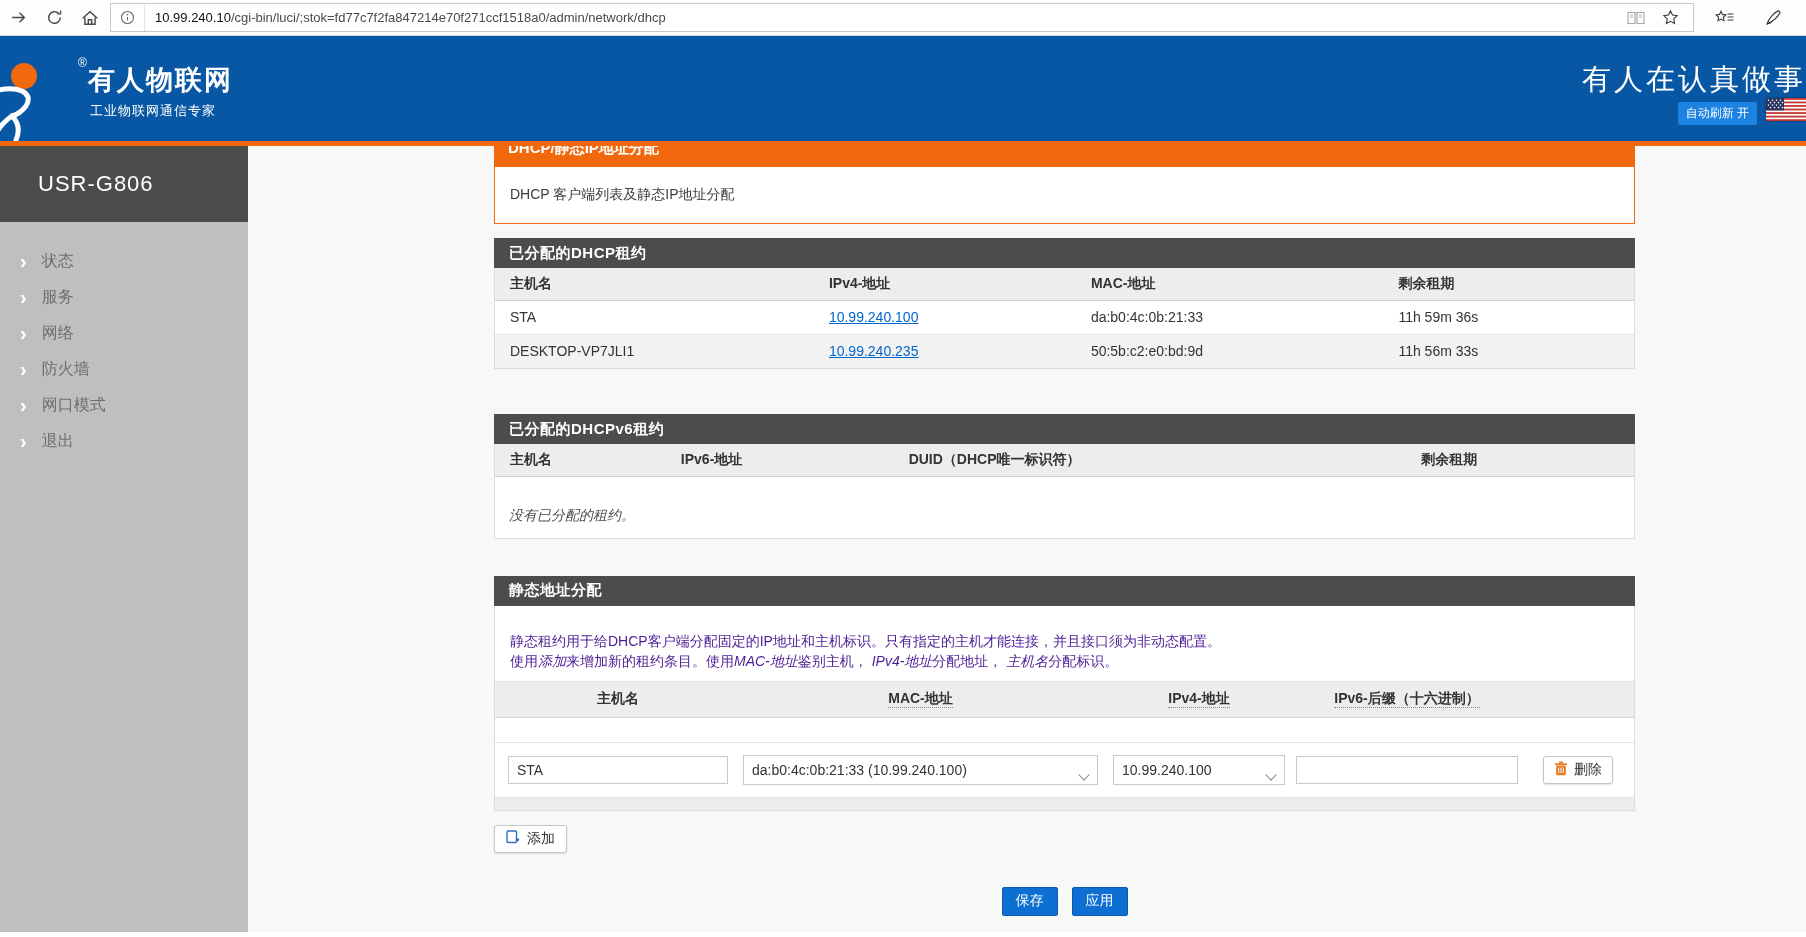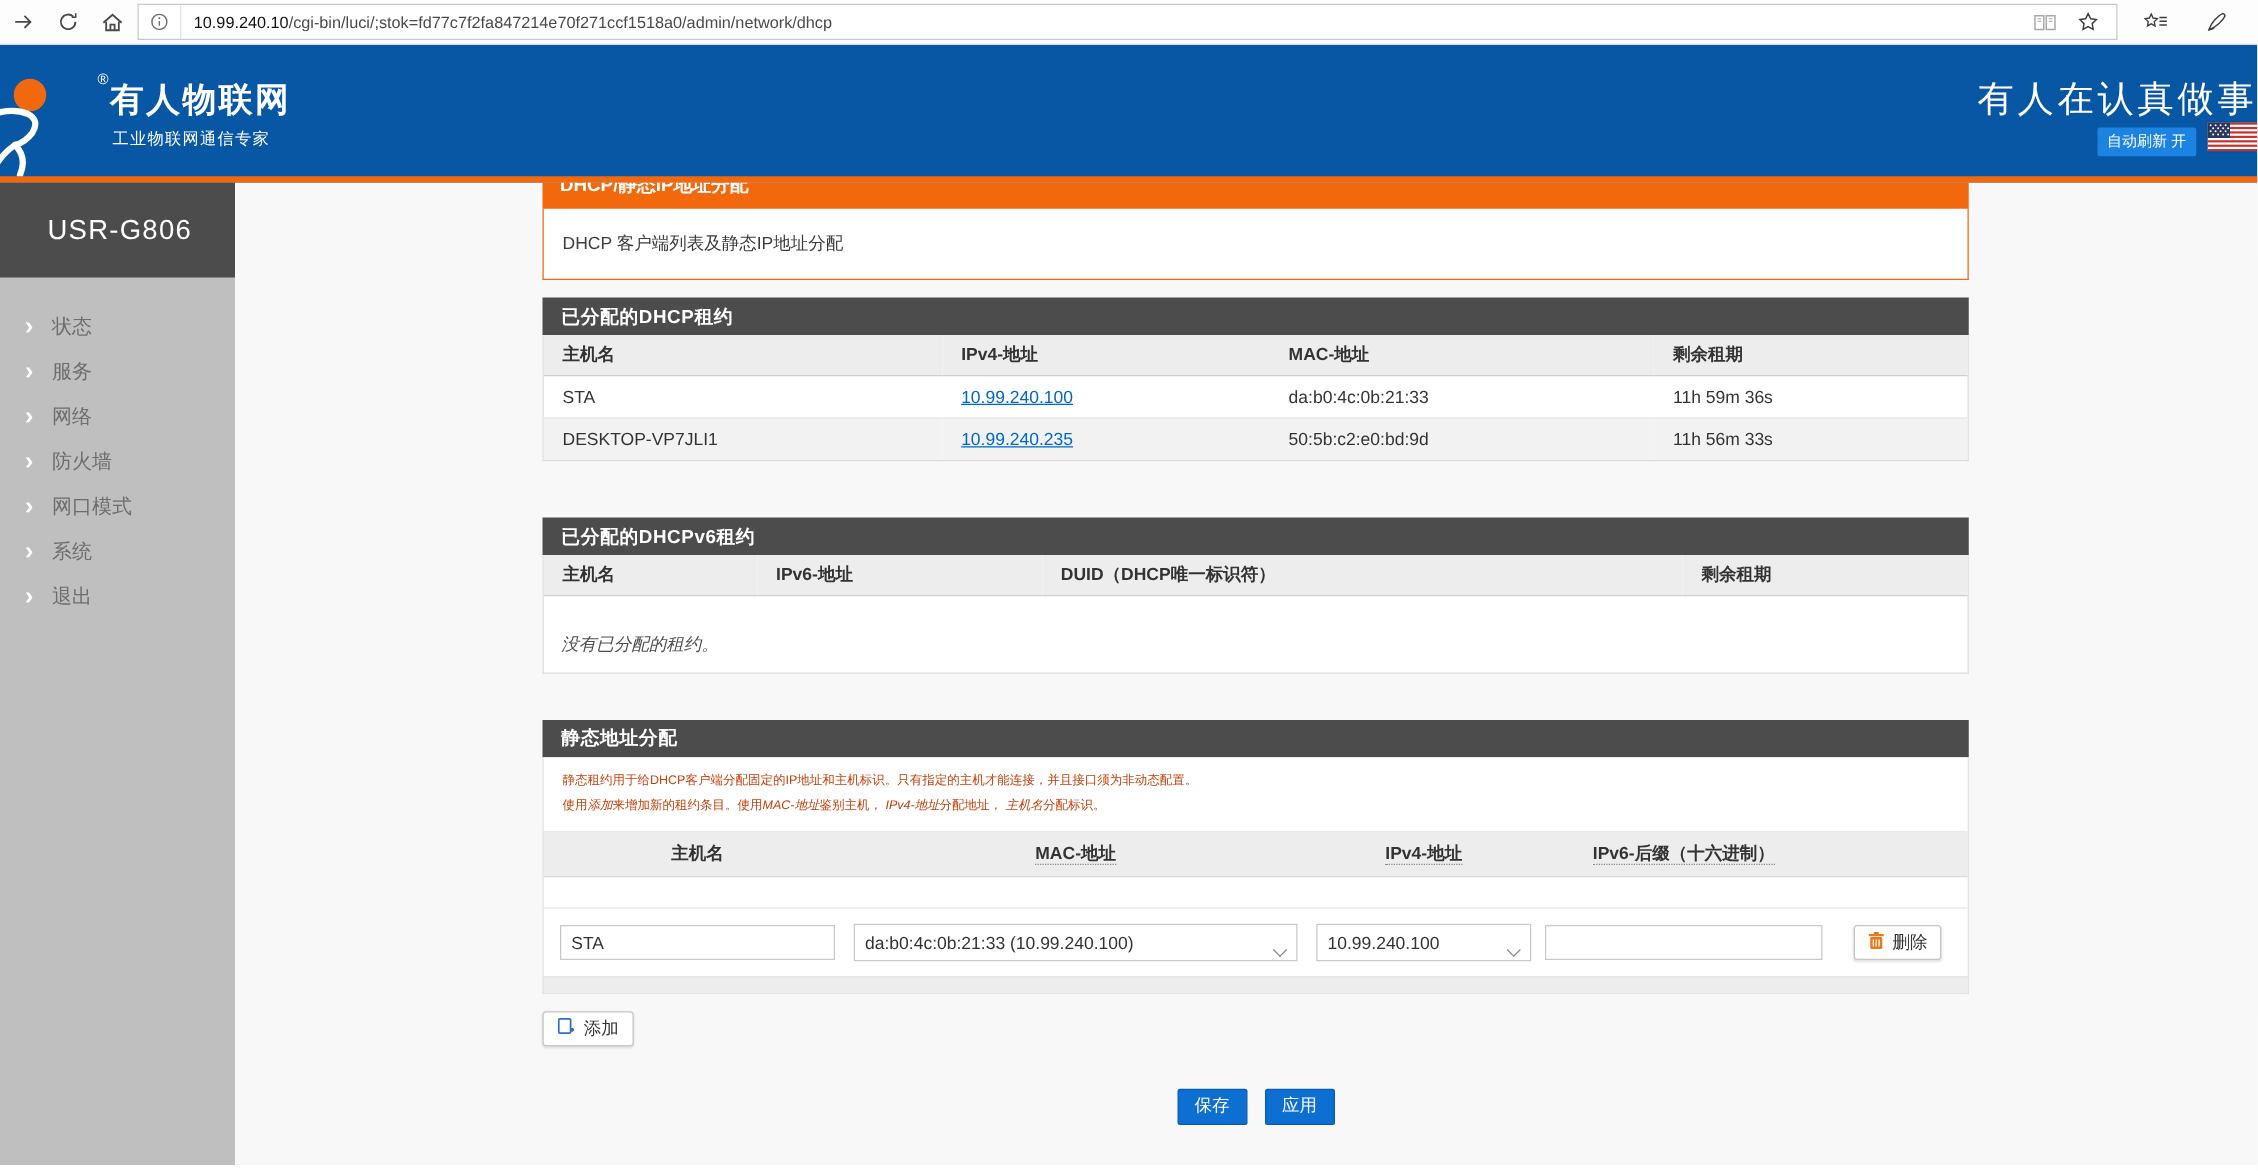--- a/index.html
+++ b/index.html
@@ -25,21 +25,21 @@
   .logo-figure { position:absolute; left:-16px; top:22px; }
   .brand-reg { position:absolute; left:78px; top:20px; font-size:12px; color:#fff; }
   .brand-title { position:absolute; left:88px; top:26px; font-size:27px; font-weight:bold; letter-spacing:2px; }
   .brand-subtitle { position:absolute; left:90px; top:66px; font-size:13px; letter-spacing:1px; }
   .slogan { position:absolute; top:24px; right:0; font-size:29px; letter-spacing:3px; white-space:nowrap; }
   .autorefresh { position:absolute; top:66px; right:49px; background:#1d83e2; color:#fff; font-size:12px; padding:3px 8px; border-radius:2px; white-space:nowrap;margin-left:27px; }
   .flag { position:absolute; top:62px; right:-2px; width:42px; height:23px; box-shadow:0 0 2px rgba(0,0,0,.4); }
 
   
   .layout { display:flex; height:786px; }
-  .sidebar { flex:none; width:188px; background:#bfbfbf; }
+  .sidebar { flex:none; width:248px; background:#bfbfbf; }
   .sidebar-head { height:76px; background:#4c4c4c; color:#fff; display:flex; align-items:center; padding-left:38px; font-size:22px; letter-spacing:1px; }
   .sidemenu { padding-top:21px; }
   .side-item { height:36px; display:flex; align-items:center; padding-left:20px; color:#6e6e6e; font-size:16px; cursor:pointer; }
   .chev { color:#fff; font-size:20px; font-weight:bold; margin-right:15px; line-height:1; }
   .chev::before { content:"›"; }
 
   .content { flex:1; background:#f8f8f8; overflow:hidden; }
   .content-col { margin-left:246px; width:1141px; }
 
   
@@ -52,21 +52,21 @@
   .box { background:#fff; border:1px solid #dcdcdc; border-top:none; }
   table.leases { width:100%; border-collapse:collapse; table-layout:fixed; font-size:14px; color:#333; }
   table.leases th { text-align:left; font-weight:bold; height:32px; background:#ededed; padding-left:15px; border-bottom:1px solid #cfcfcf; }
   table.leases td { height:34px; padding-left:15px; border-bottom:1px solid #e6e6e6; }
   tr.alt td { background:#f2f2f2; }
   table.leases tr:last-child td { border-bottom:none; }
   a.ip-link { color:#0066cc; text-decoration:underline; }
   .empty-note { height:61px; padding:30px 14px 0 14px; font-style:italic; font-size:14px; color:#4e4e4e; }
 
   
-  .desc { background:#fff; padding:9px 15px 10px 15px; font-size:10px; line-height:20px; color:#c2410c; border-bottom:1px solid #e2e2e2; }
+  .desc { background:#fff; padding:25px 15px 10px 15px; font-size:14px; line-height:20px; color:#4c1d95; border-bottom:1px solid #e2e2e2; }
   .desc i { font-style:italic; }
   .dotted { border-bottom:1px dotted #8a8a8a; padding-bottom:1px; }
   .shead { display:flex; align-items:center; height:36px; background:#ededed; border-bottom:1px solid #d6d6d6; font-size:14px; font-weight:bold; color:#333; padding-left:13px; }
   .sempty { height:25px; background:#fff; border-bottom:1px solid #e2e2e2; }
   .srow { display:flex; align-items:center; background:#fff; padding:12px 0 12px 13px; }
   .c1 { width:220px; } .c2 { width:355px; margin-left:15px; } .c3 { width:172px; margin-left:15px; } .c4 { width:222px; margin-left:11px; }
   .hc { text-align:center; }
   .sfoot { height:13px; background:#ededed; border-top:1px solid #e2e2e2; }
   input.txt { width:100%; height:28px; border:1px solid #c9c9c9; padding:0 8px; font-size:14px; color:#333; font-family:inherit; background:#fff; }
   .sel { position:relative; width:100%; }
@@ -228,24 +228,20 @@
         <div class="side-item">
             <span class="chev"></span>
             <span>防火墙</span>
           </div>
         <div class="side-item">
             <span class="chev"></span>
             <span>网口模式</span>
           </div>
         <div class="side-item">
             <span class="chev"></span>
-            <span>系统</span>
-          </div>
-        <div class="side-item">
-            <span class="chev"></span>
             <span>退出</span>
           </div>
       </nav>
     </aside>
 
     <main class="content">
       <div class="content-col">
 
         <div class="page-title-bar">
           <div class="t">DHCP/静态IP地址分配</div>

